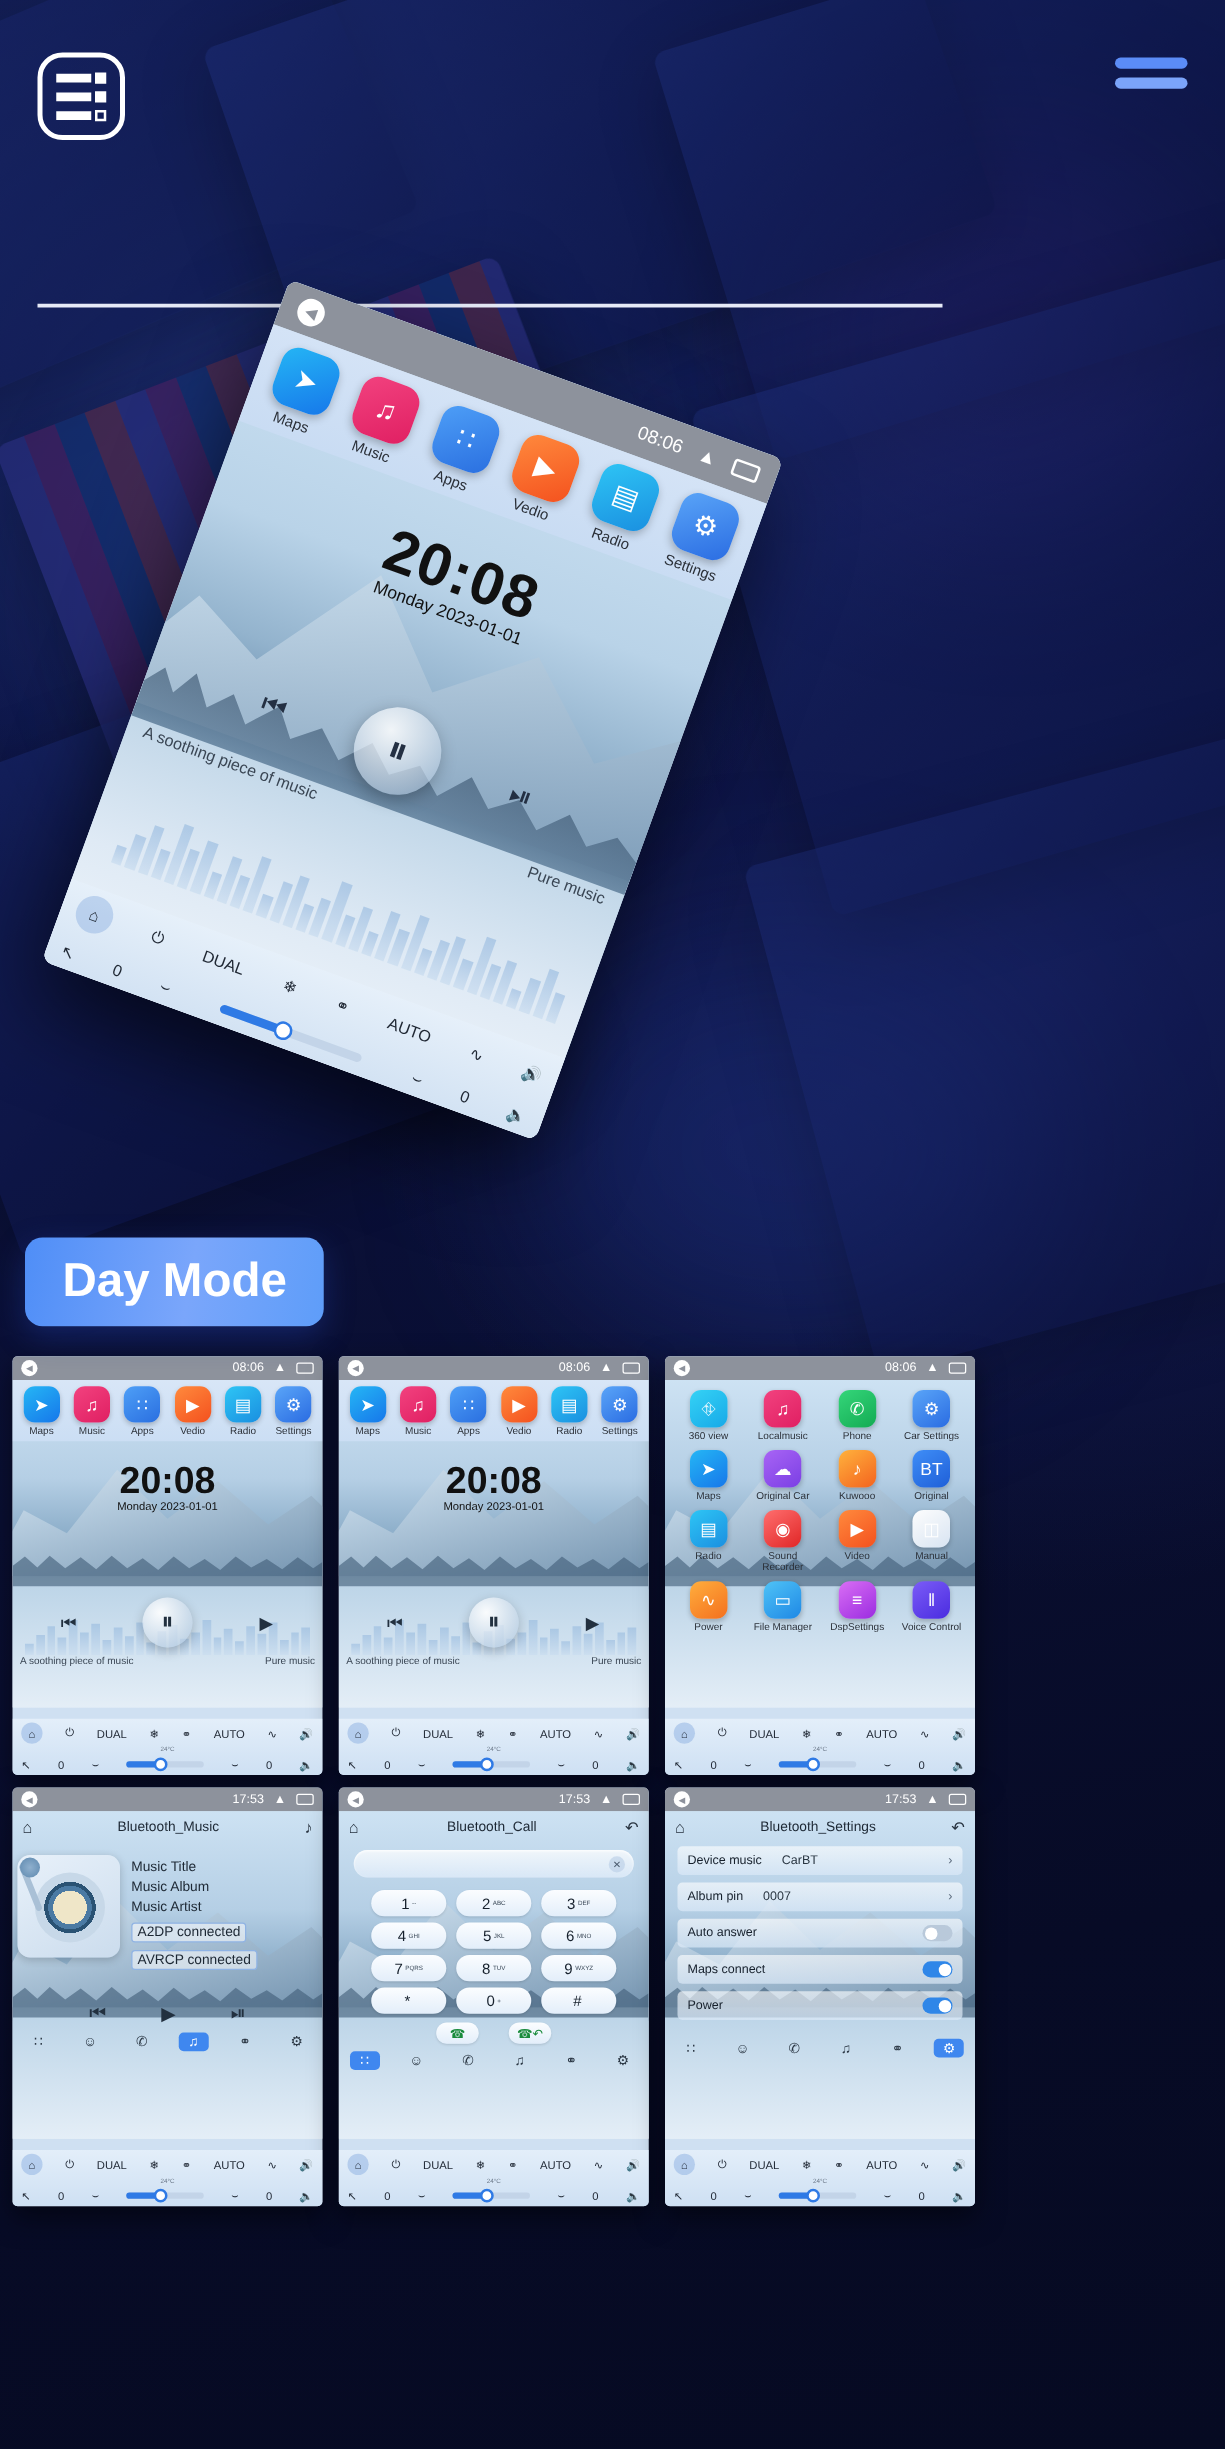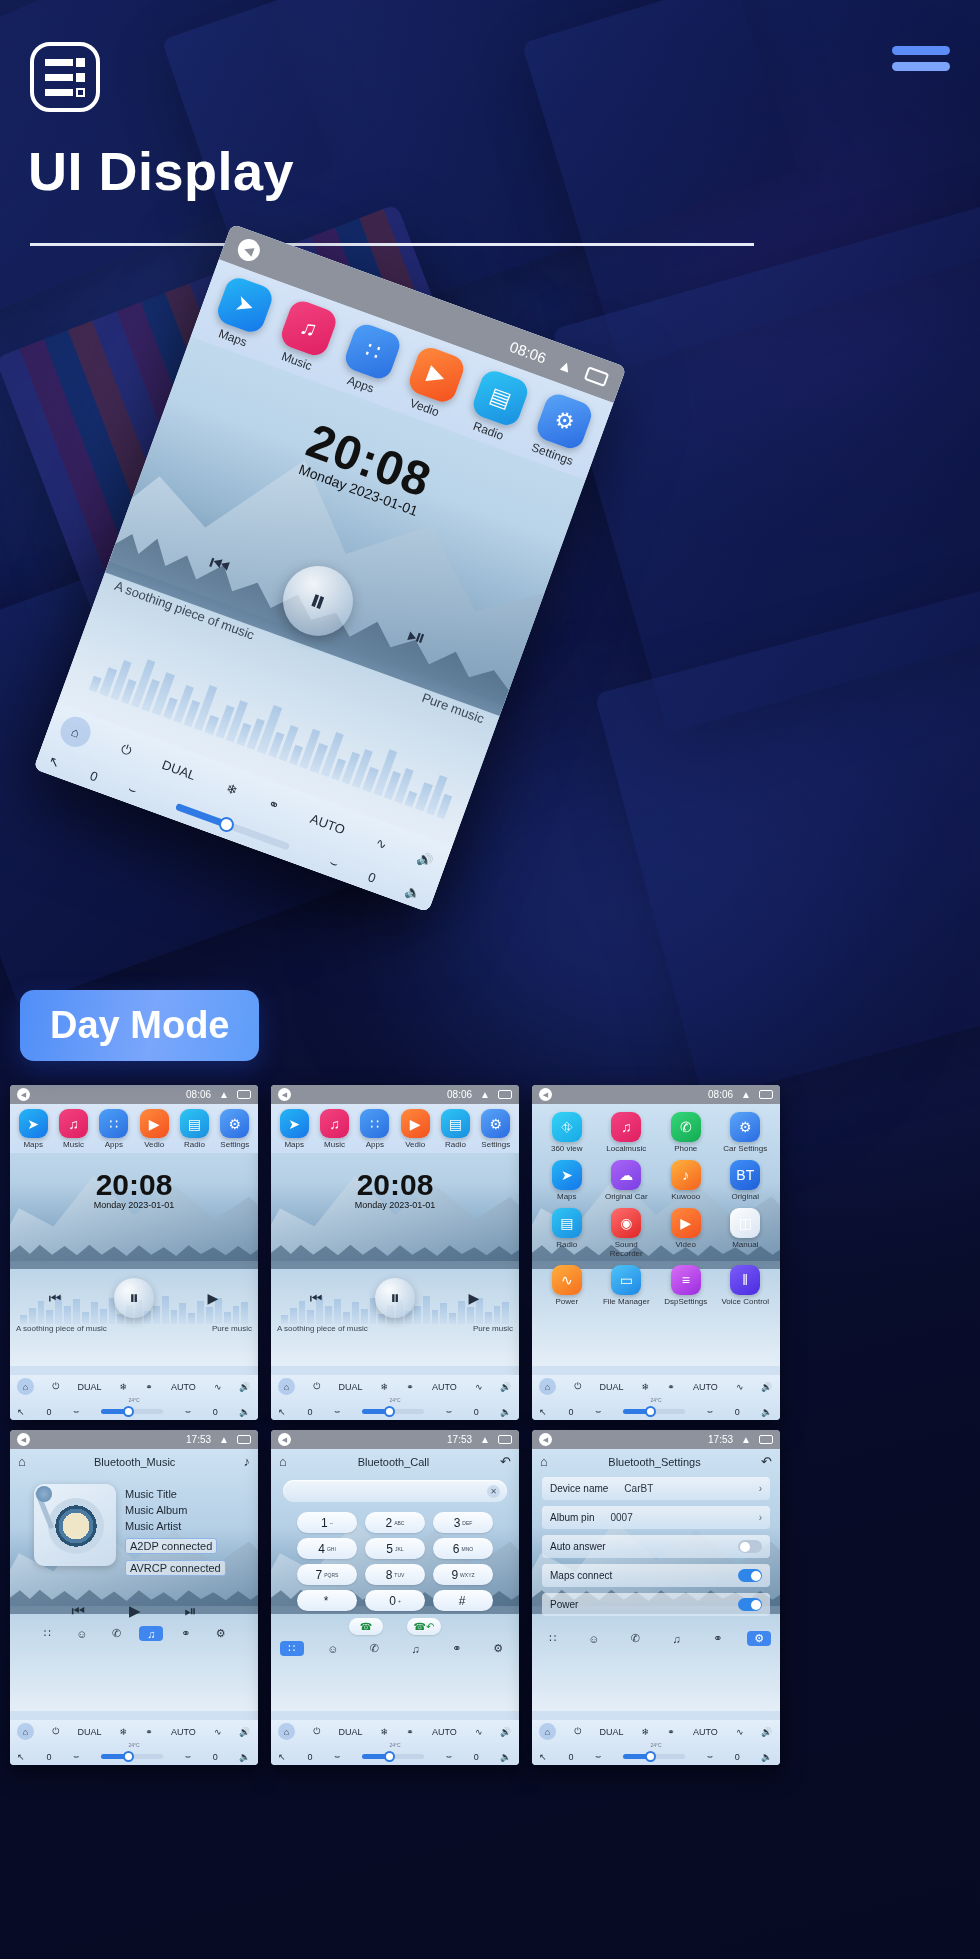--- a/index.html
+++ b/index.html
@@ -236,21 +236,21 @@
     grid-template-columns:repeat(4,1fr); gap:7px 2px; }
   .c-appgrid .c-app { width:auto; }
   .c-appgrid .ic { width:30px; height:30px; border-radius:9px; }
 
   
   .bt-head { position:relative; z-index:3; display:flex; align-items:center; padding:5px 8px; }
   .bt-head .hm { font-size:13px; color:#27323f; }
   .bt-head .ti { flex:1; text-align:center; font-size:11px; color:#1c2733; }
   .bt-head .rt { font-size:13px; color:#27323f; }
 
-  .bt-body { position:relative; z-index:3; padding:4px 20px; }
+  .bt-body { position:relative; z-index:3; padding:4px 0; }
   .bt-card { display:flex; gap:9px; padding:6px 4px; }
   .vinyl { width:82px; height:82px; border-radius:10px; position:relative;
     background:linear-gradient(150deg,#e8f1fa,#cbdced); box-shadow:0 2px 7px rgba(0,0,0,.2); }
   .vinyl .disc { position:absolute; left:14px; top:14px; width:56px; height:56px; border-radius:50%;
     background:radial-gradient(circle at 50% 50%, #efe6c8 0 34%, #4b7aa3 34% 44%, #2a5273 44% 52%, #c7d8e8 52% 100%); }
   .vinyl .arm { position:absolute; left:8px; top:6px; width:5px; height:40px; background:#a9c0d6;
     transform:rotate(-22deg); border-radius:3px; }
   .vinyl .pivot { position:absolute; left:2px; top:2px; width:16px; height:16px; border-radius:50%;
     background:radial-gradient(circle,#8fb0ce,#5d88ae); }
   .bt-meta { flex:1; padding-top:4px; }
@@ -334,21 +334,20 @@
       </div>
     <div class="logo-row">
         <span class="logo-bar"></span>
         <span class="logo-sq hollow"></span>
       </div>
   </div>
   <div class="hamburger">
       <i></i>
       <i></i>
     </div>
-  <div class="page-title">UI Display</div>
   <div class="title-rule"></div>
 </div>
 
 <div class="hero-wrap">
   <div class="device">
     <div class="dev-wallpaper">
       <div class="mountain"></div>
         <div class="forest"></div>
         <div class="water"></div>
       <div class="eq-bars" id="hero-eq">
@@ -982,21 +981,21 @@
         <div class="c-wall-mtn"></div>
         <div class="c-wall-forest"></div>
         <div class="c-wall-water"></div>
         <div class="bt-head">
           <span class="hm">⌂</span>
           <span class="ti">Bluetooth_Settings</span>
           <span class="rt">↶</span>
         </div>
         <div class="set-list">
           <div class="set-row">
-            <span class="k">Device name</span>
+            <span class="k">Device music</span>
             <span class="v">CarBT</span>
             <span class="chev">›</span>
           </div>
           <div class="set-row">
             <span class="k">Album pin</span>
             <span class="v">0007</span>
             <span class="chev">›</span>
           </div>
           <div class="set-row">
             <span class="k">Auto answer</span>

